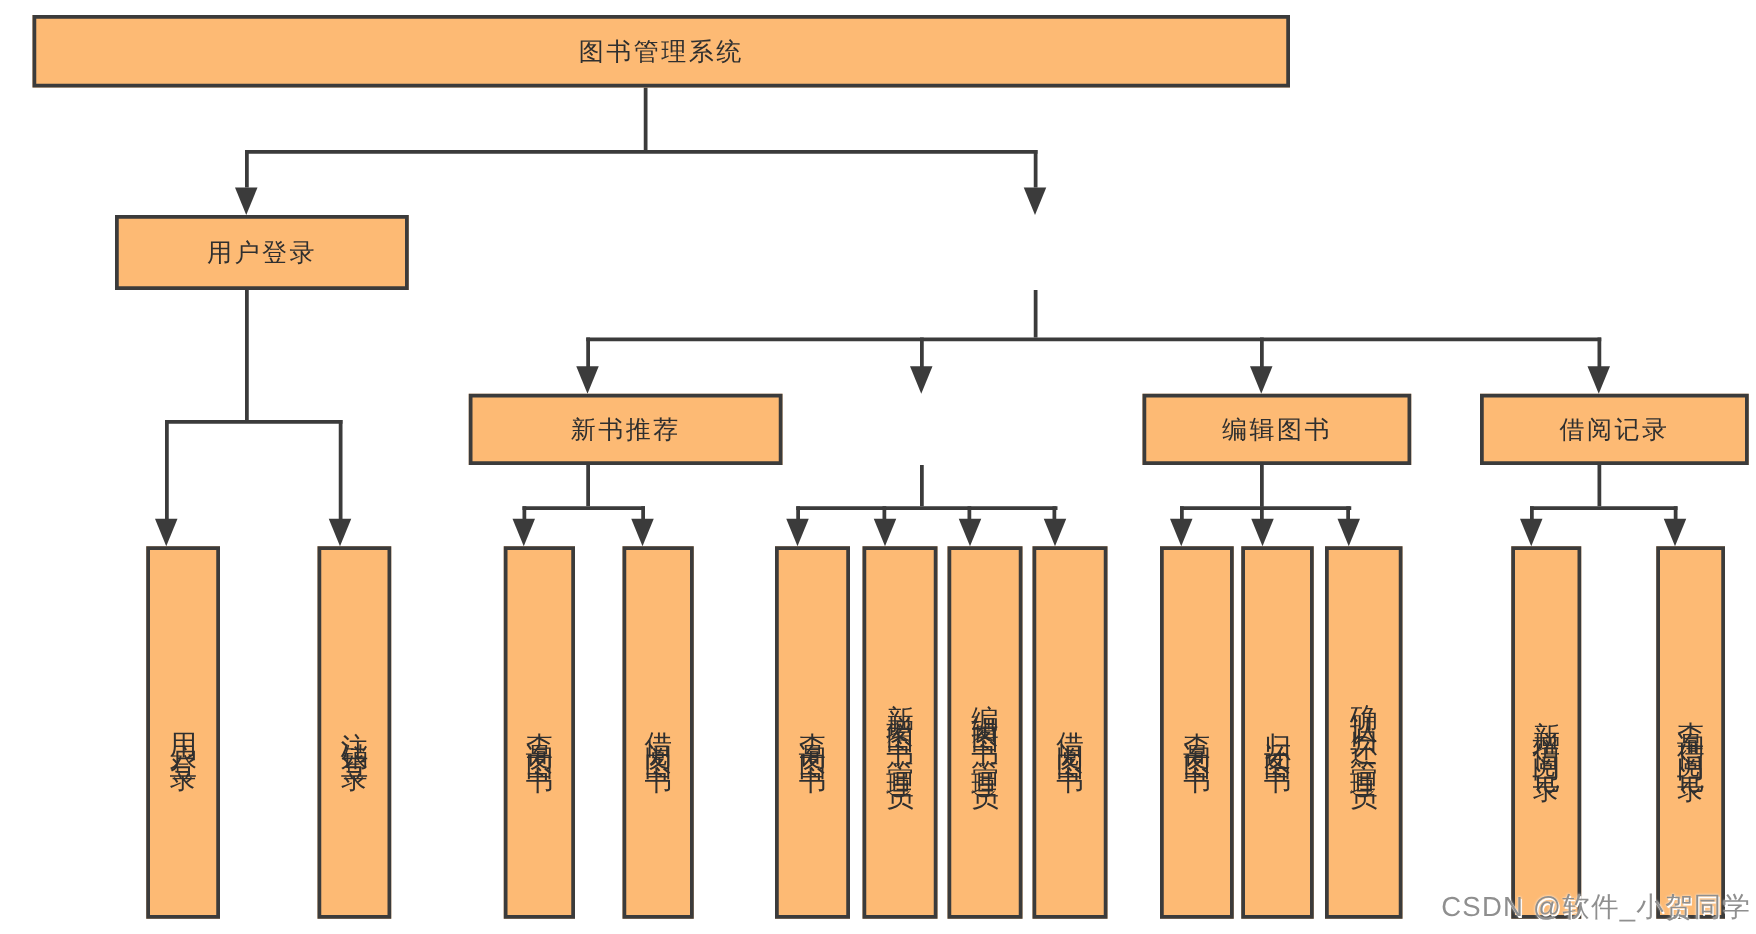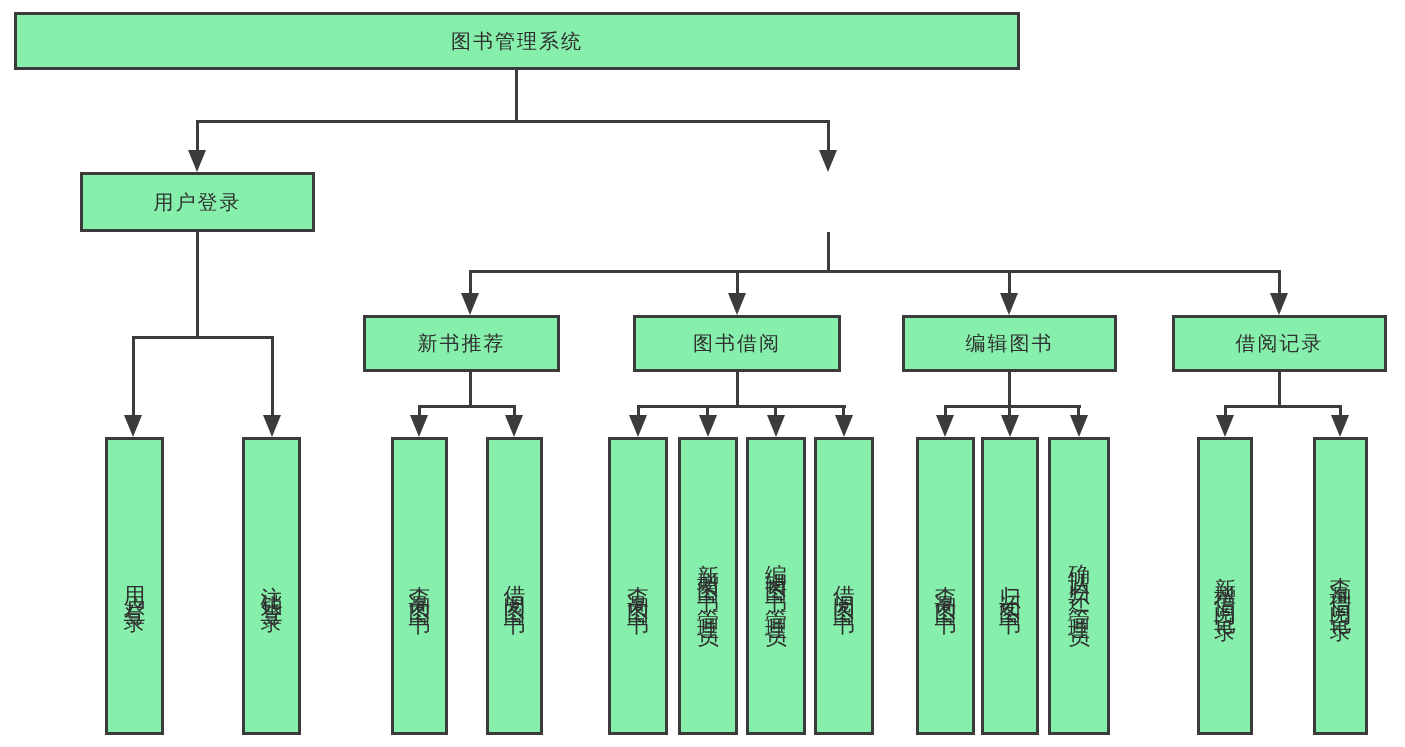--- a/index.html
+++ b/index.html
@@ -8,26 +8,27 @@
     position: relative;
     width: 1405px;
     height: 747px;
     background: #ffffff;
     font-family: "Liberation Sans", sans-serif;
     color: #2f2f2f;
     overflow: hidden;
   }
   .box {
     position: absolute;
-    background: #86efac;
+    background: #fdba74;
     border: 3px solid #3b3b3b;
     display: flex;
     align-items: center;
     justify-content: center;
     z-index: 2;
+    margin-left: 12px;
   }
   .box-h { font-size: 20px; letter-spacing: 2px; }
   .box-v {
     writing-mode: vertical-rl;
     text-orientation: mixed;
     font-size: 22px;
     letter-spacing: 9px;
     top: 437px;
     height: 298px;
   }
@@ -128,22 +129,21 @@
     <div class="vline" style="left:1224px; top:405px; height:12px;"></div>
     <div class="arrow" style="left:1216px; top:415px;"></div>
     <div class="vline" style="left:1339px; top:405px; height:12px;"></div>
     <div class="arrow" style="left:1331px; top:415px;"></div>
   </div>
 
   <div class="box box-h" style="left:14px; top:12px; width:1006px; height:58px;">图书管理系统</div>
 
   <div class="box box-h" style="left:80px; top:172px; width:235px; height:60px;">用户登录</div>
 
-  <div class="box box-h" style="left:363px; top:315px; width:197px; height:57px;">新书推荐</div>
-  <div class="box box-h" style="left:633px; top:315px; width:208px; height:57px;">图书借阅</div>
+  <div class="box box-h" style="left:363px; top:315px; width:251px; height:57px;">新书推荐</div>
   <div class="box box-h" style="left:902px; top:315px; width:215px; height:57px;">编辑图书</div>
   <div class="box box-h" style="left:1172px; top:315px; width:215px; height:57px;">借阅记录</div>
 
   <div class="box box-v" style="left:105px; width:59px;">用户登录</div>
   <div class="box box-v" style="left:242px; width:59px;">注销登录</div>
 
   <div class="box box-v" style="left:391px; width:57px;">查询图书</div>
   <div class="box box-v" style="left:486px; width:57px;">借阅图书</div>
 
   <div class="box box-v" style="left:608px; width:60px;">查询图书</div>
@@ -151,14 +151,15 @@
   <div class="box box-v" style="left:746px; width:60px;">编辑图书（管理员）</div>
   <div class="box box-v" style="left:814px; width:60px;">借阅图书</div>
 
   <div class="box box-v" style="left:916px; width:59px;">查询图书</div>
   <div class="box box-v" style="left:981px; width:58px;">归还图书</div>
   <div class="box box-v" style="left:1048px; width:62px;">确认归还（管理员）</div>
 
   <div class="box box-v" style="left:1197px; width:56px;">新增借阅记录</div>
   <div class="box box-v" style="left:1313px; width:55px;">查询借阅记录</div>
 
+  <div class="watermark">CSDN @软件_小贺同学</div>
 
 </div>
 
 </body></html>

